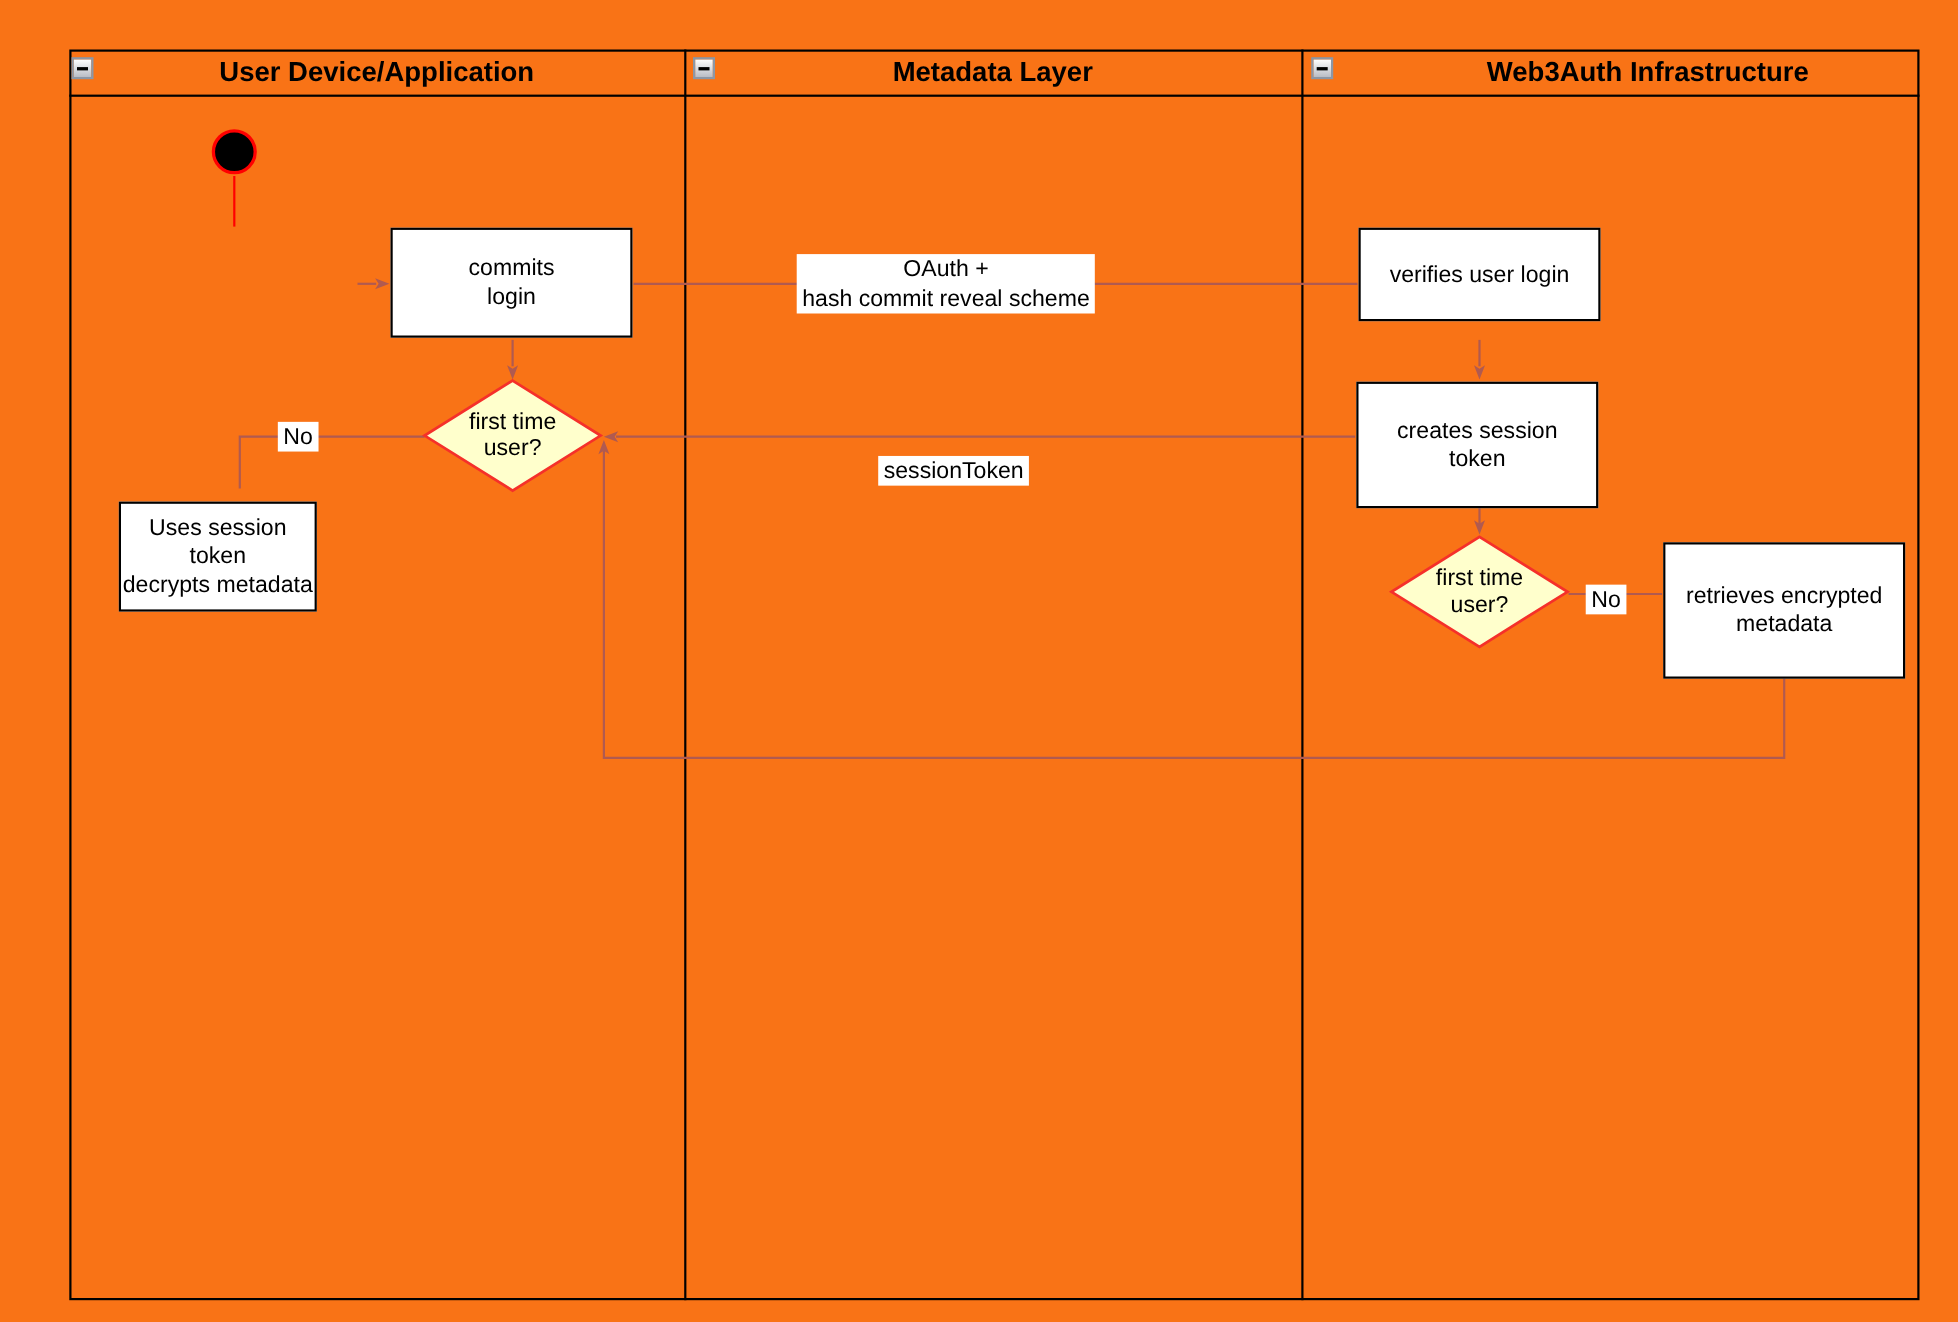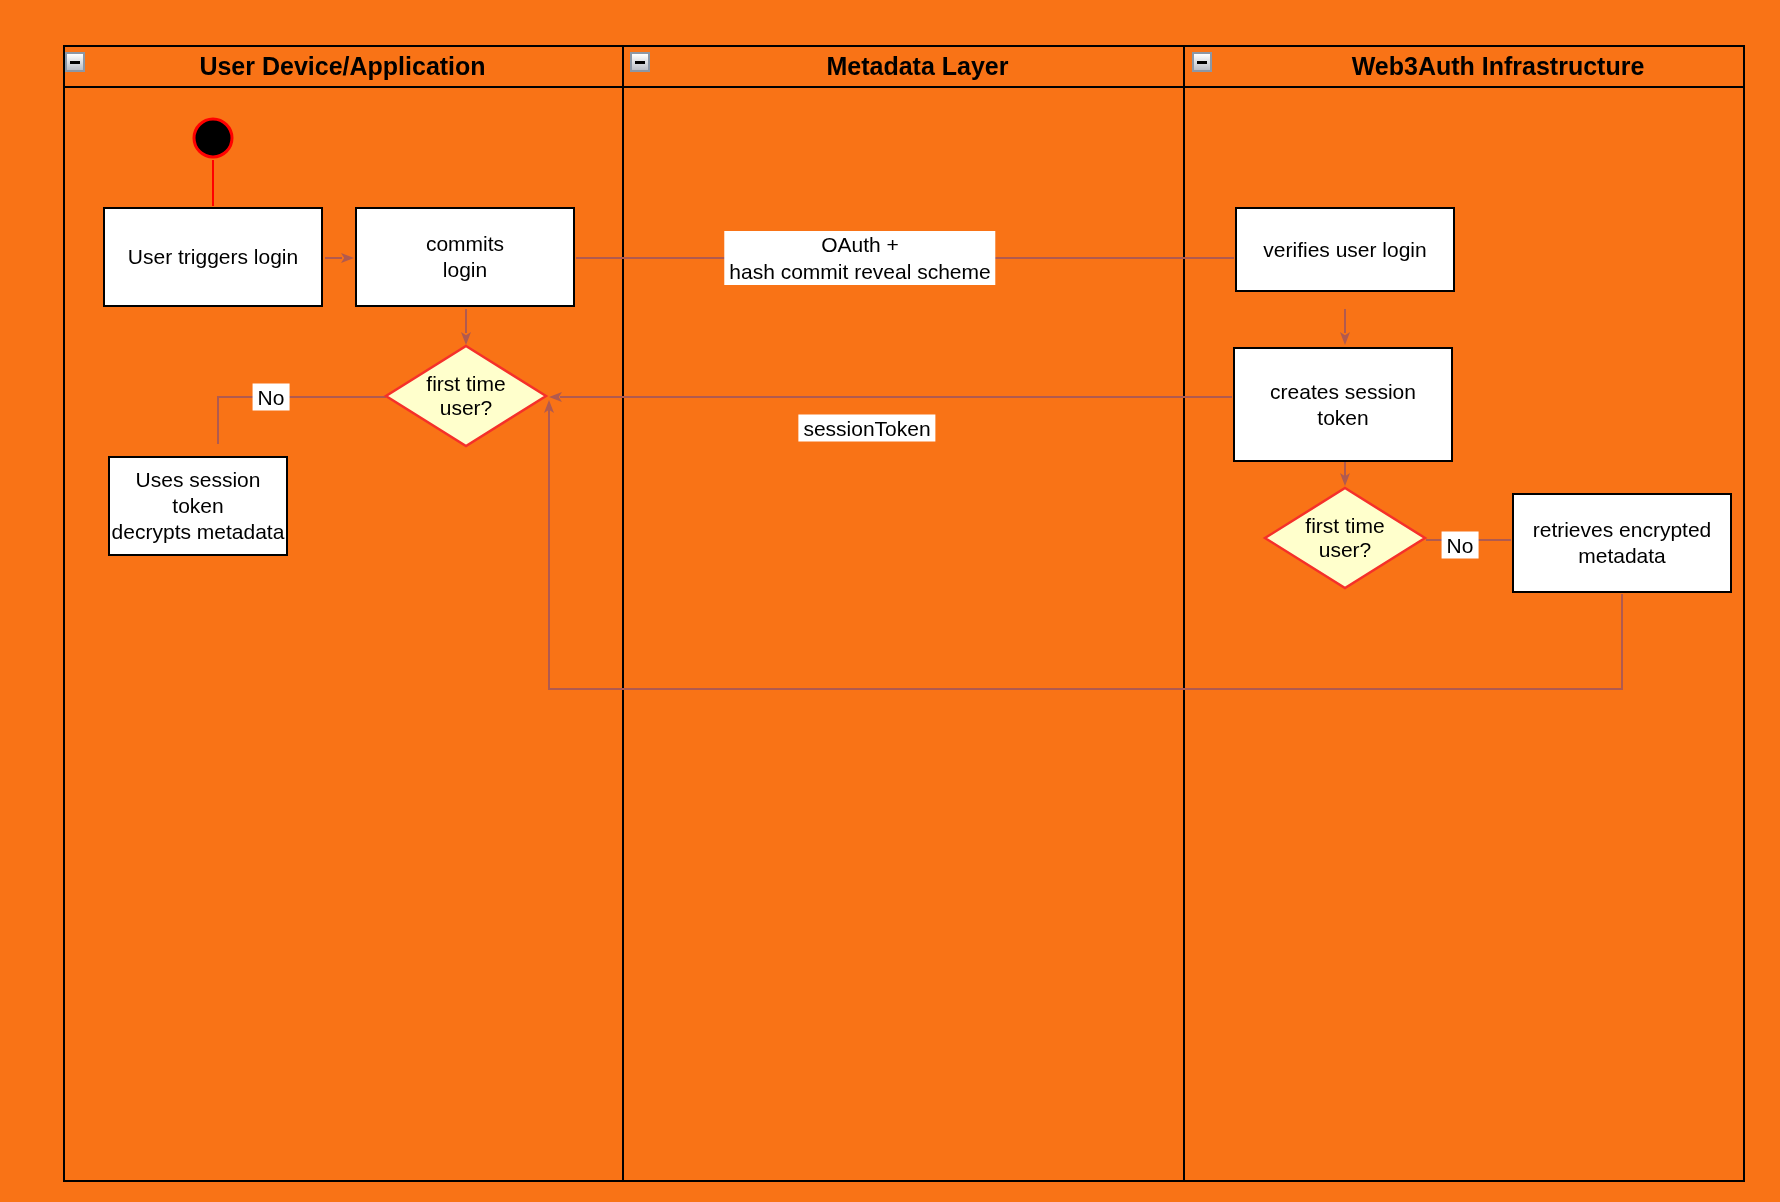--- a/index.html
+++ b/index.html
@@ -54,21 +54,21 @@
 <div id="canvas">
 
   <div class="pool"></div>
   <div class="lane-divider" style="left:622px;"></div>
   <div class="lane-divider" style="left:1183px;"></div>
   <div class="header-line"></div>
 
   <div class="lane-header" style="left:63px;width:559px;">
     <span>User Device/Application</span>
   </div>
-  <div class="lane-header" style="left:622px;width:561px;padding-left:15px;">
+  <div class="lane-header" style="left:622px;width:561px;">
     <span>Metadata Layer</span>
   </div>
   <div class="lane-header" style="left:1183px;width:562px;padding-left:34px;">
     <span>Web3Auth Infrastructure</span>
   </div>
 
   <div class="collapse-btn" style="left:65px;top:52px;">
     <span class="minus-bar"></span>
   </div>
   <div class="collapse-btn" style="left:630px;top:52px;">
@@ -106,35 +106,34 @@
 
     <line x1="1426" y1="540" x2="1511" y2="540" stroke="#b05a50" stroke-width="2"></line>
 
     <polyline points="1622,594 1622,689 549,689 549,410" fill="none" stroke="#b05a50" stroke-width="2"></polyline>
     <polygon points="549,400 544,413 549,409.8 554,413" fill="#b05a50"></polygon>
 
     <polygon points="466,346 546,396 466,446 386,396" fill="#ffffcc" stroke="#f5302a" stroke-width="2.5"></polygon>
     <polygon points="1345,488 1425,538 1345,588 1265,538" fill="#ffffcc" stroke="#f5302a" stroke-width="2.5"></polygon>
   </svg>
 
-  <div class="node" style="left:103px;top:207px;width:220px;height:100px;">User triggers login</div>
 
   <div class="node" style="left:355px;top:207px;width:220px;height:100px;">commits
 login</div>
 
   <div class="node" style="left:1235px;top:207px;width:220px;height:85px;">verifies user login</div>
 
   <div class="node" style="left:1233px;top:347px;width:220px;height:115px;">creates session
 token</div>
 
   <div class="node" style="left:108px;top:456px;width:180px;height:100px;">Uses session
 token
 decrypts metadata</div>
 
-  <div class="node" style="left:1512px;top:493px;width:220px;height:100px;">retrieves encrypted
+  <div class="node" style="left:1512px;top:493px;width:220px;height:124px;">retrieves encrypted
 metadata</div>
 
   <div class="diamond-label" style="left:466px;top:396px;">first time
 user?</div>
   <div class="diamond-label" style="left:1345px;top:538px;">first time
 user?</div>
 
   <div class="edge-label" style="left:860px;top:258px;">OAuth +
 hash commit reveal scheme</div>
   <div class="edge-label" style="left:867px;top:428px;">sessionToken</div>

